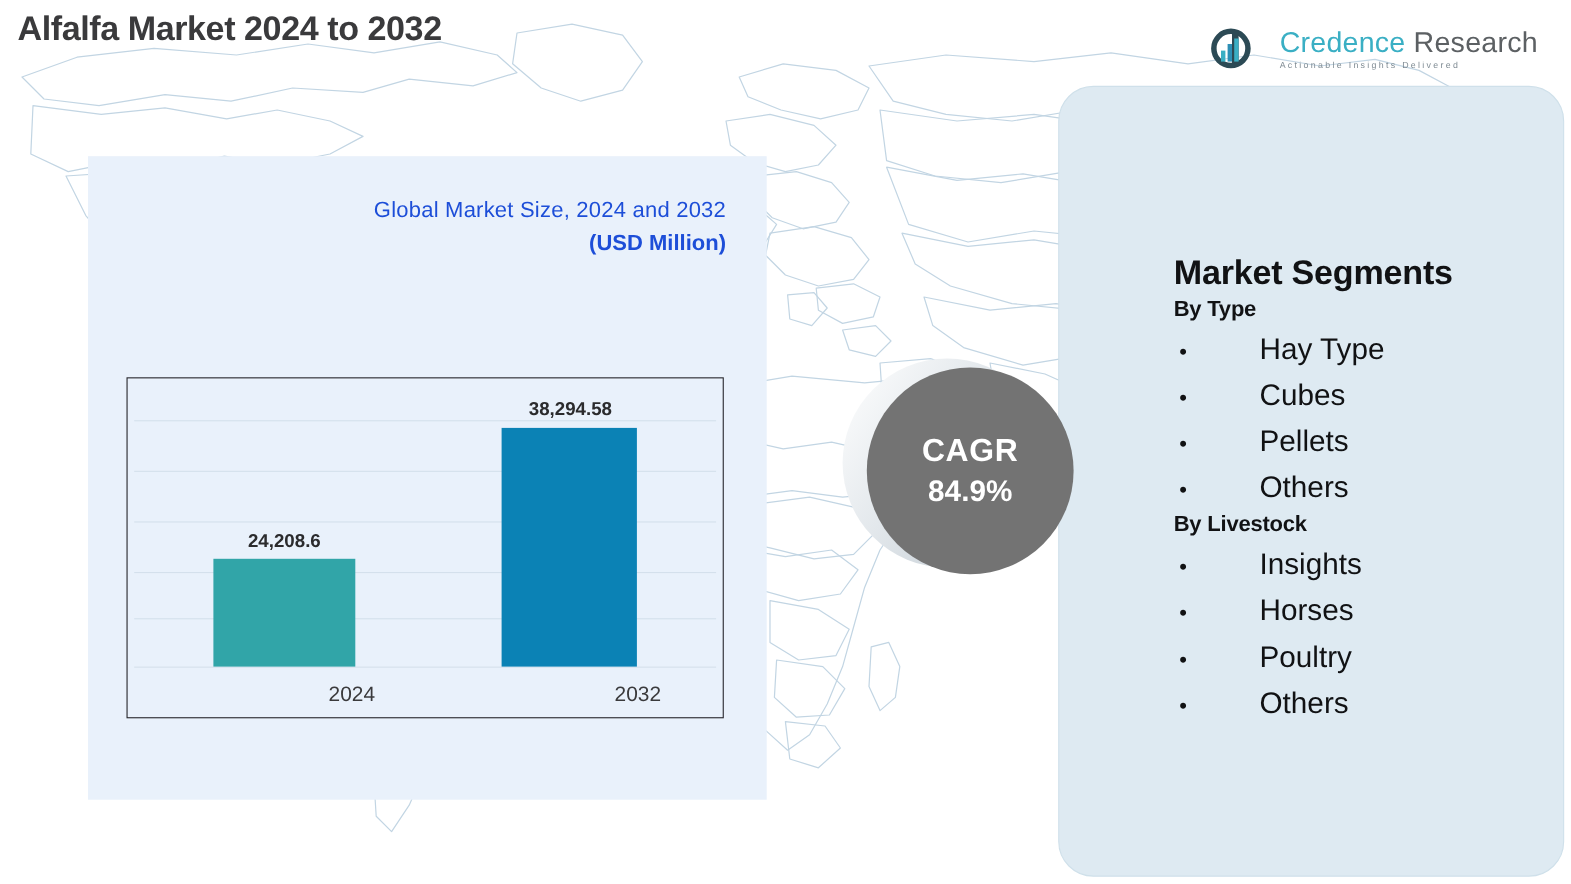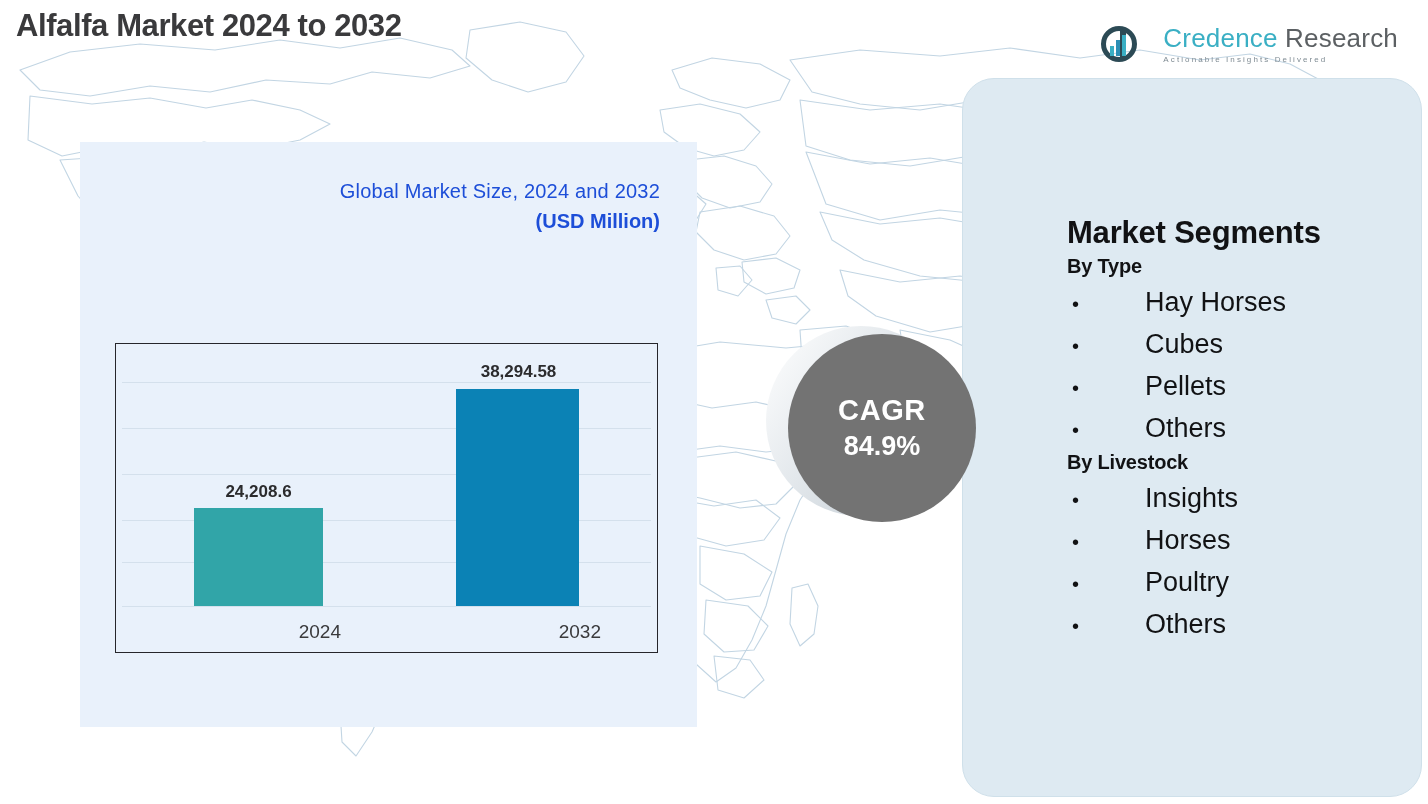--- a/index.html
+++ b/index.html
@@ -86,21 +86,21 @@
   #cagr-circle{
     position:absolute;left:22px;top:8px;width:188px;height:188px;border-radius:50%;
     background:#737373;
     display:flex;flex-direction:column;align-items:center;justify-content:center;
     color:#ffffff;
   }
   #cagr-label{font-size:29px;font-weight:bold;letter-spacing:.6px;}
   #cagr-value{font-size:27px;font-weight:bold;margin-top:4px;}
 
   
-  #segments{position:absolute;left:1067px;top:212px;width:345px;z-index:4;color:#111214;}
+  #segments{position:absolute;left:1067px;top:227px;width:345px;z-index:4;color:#111214;}
   .seg-title{font-size:31px;font-weight:bold;line-height:1.33;letter-spacing:-0.2px;}
   .seg-group-title{font-size:20px;font-weight:bold;line-height:1.38;letter-spacing:-0.2px;}
   .seg-list{list-style:none;margin:0;padding:0;}
   .seg-item{
     display:flex;align-items:baseline;font-size:27px;line-height:1.56;font-weight:400;
   }
   .seg-bullet{width:78px;flex:0 0 78px;font-size:20px;padding-left:5px;box-sizing:border-box;}
 </style>
 </head>
 <body>
@@ -224,21 +224,21 @@
   </div>
 </div>
 
 <div id="segments">
   <div class="seg-title">Market Segments</div>
 
   <div class="seg-group-title">By Type</div>
   <ul class="seg-list">
     <li class="seg-item">
       <span class="seg-bullet">•</span>
-      <span>Hay Horses</span>
+      <span>Hay Type</span>
     </li>
     <li class="seg-item">
       <span class="seg-bullet">•</span>
       <span>Cubes</span>
     </li>
     <li class="seg-item">
       <span class="seg-bullet">•</span>
       <span>Pellets</span>
     </li>
     <li class="seg-item">

